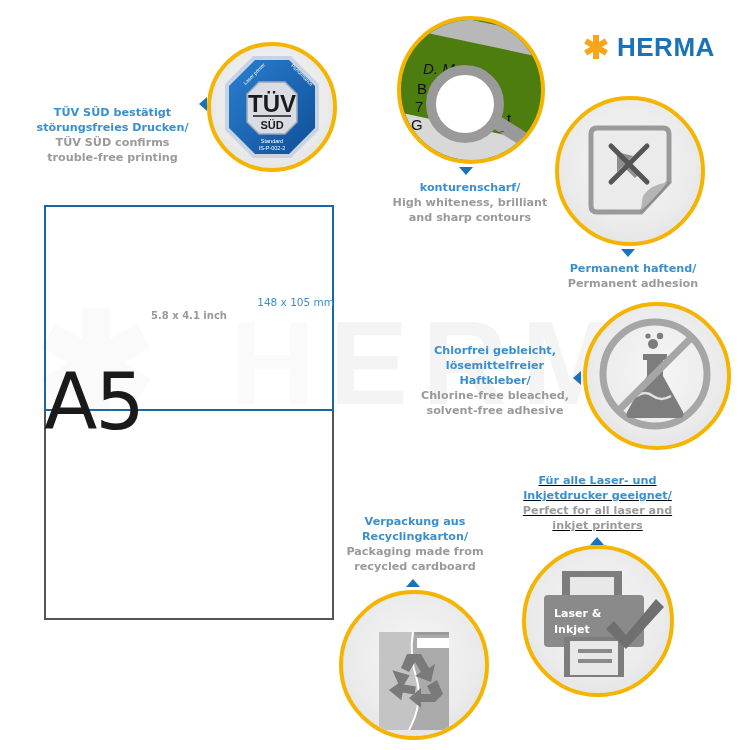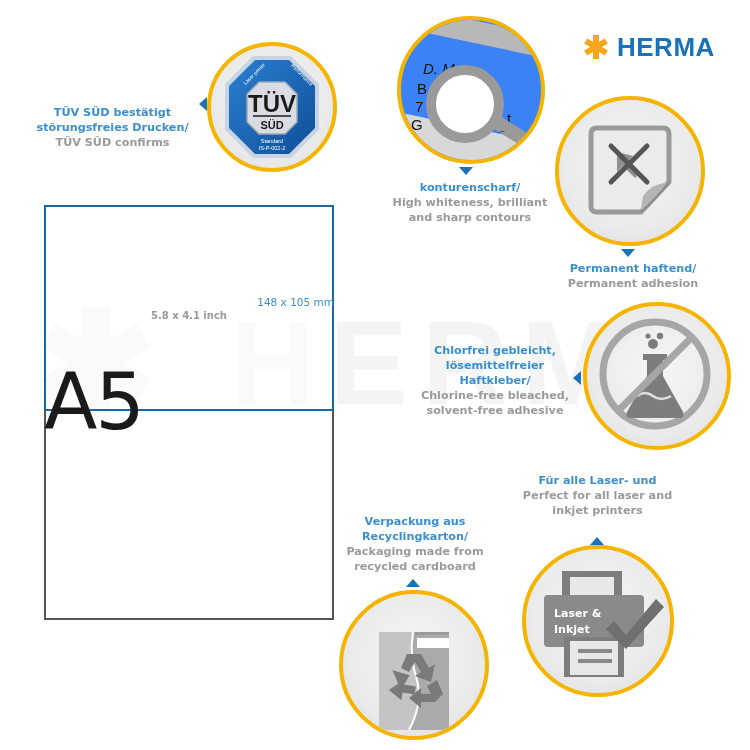--- a/index.html
+++ b/index.html
@@ -54,20 +54,21 @@
       <rect x="-3" y="-12" width="6" height="24" transform="rotate(-60)"></rect>
     </g>
   </svg>
   <span class="logo-text">HERMA</span>
 </div>
 
 <div class="caption" style="left:20px; top:78px; width:185px;margin-top:27px;">
   <div class="de"><span>TÜV SÜD bestätigt</span></div>
   <div class="de"><span>störungsfreies Drucken</span><span class="slash">/</span></div>
   <div class="en"><span>TÜV SÜD confirms</span></div>
+  <div class="en"><span>trouble-free printing</span></div>
 </div>
 <div class="ptr ptr-left" style="left:199px; top:97px;"></div>
 <div class="circle" style="left:207px; top:42px; width:130px; height:130px;">
   <svg width="122" height="122" viewBox="0 0 122 122">
     <defs>
       <linearGradient id="tuvblue" x1="0" y1="0" x2="1" y2="1">
         <stop offset="0" stop-color="#2a7fd0"></stop>
         <stop offset="1" stop-color="#0f4f98"></stop>
       </linearGradient>
     </defs>
@@ -77,21 +78,21 @@
     <text x="61" y="66" text-anchor="middle" font-family="Liberation Sans, sans-serif" font-weight="bold" font-size="24" fill="#1a1a1a">TÜV</text>
     <line x1="42" y1="70" x2="80" y2="70" stroke="#1a1a1a" stroke-width="1.5"></line>
     <text x="61" y="83" text-anchor="middle" font-family="Liberation Sans, sans-serif" font-weight="bold" font-size="11" fill="#1a1a1a">SÜD</text>
     <text x="61" y="97" text-anchor="middle" font-family="Liberation Sans, sans-serif" font-size="5.5" fill="#ffffff">Standard</text>
     <text x="61" y="104" text-anchor="middle" font-family="Liberation Sans, sans-serif" font-size="5.5" fill="#ffffff">IS-P-002-2</text>
     <text x="30" y="36" font-family="Liberation Sans, sans-serif" font-size="5" fill="#ffffff" transform="rotate(-45 36 32)">Laser printer</text>
     <text x="74" y="26" font-family="Liberation Sans, sans-serif" font-size="5" fill="#ffffff" transform="rotate(45 84 30)">Performance</text>
   </svg>
 </div>
 
-<div class="circle" style="left:397px; top:16px; width:148px; height:148px; background:#3b82f6;">
+<div class="circle" style="left:397px; top:16px; width:148px; height:148px; background:#4d7c0f;">
   <svg width="140" height="140" viewBox="0 0 140 140">
     <rect x="-10" y="0" width="170" height="22" fill="#b8b8b8" transform="rotate(12 70 10)"></rect>
     <rect x="-10" y="108" width="170" height="40" fill="#d8d8d8" transform="rotate(12 70 120)"></rect>
     <text x="22" y="54" font-family="Liberation Sans, sans-serif" font-size="15" font-style="italic" fill="#111">D. M</text>
     <text x="16" y="74" font-family="Liberation Sans, sans-serif" font-size="15" fill="#111">B</text>
     <text x="14" y="92" font-family="Liberation Sans, sans-serif" font-size="15" fill="#111">7</text>
     <text x="10" y="110" font-family="Liberation Sans, sans-serif" font-size="15" fill="#111">G</text>
     <text x="106" y="104" font-family="Liberation Sans, sans-serif" font-size="15" fill="#111">t</text>
     <line x1="92" y1="100" x2="140" y2="130" stroke="#9a9a9a" stroke-width="14" stroke-linecap="round"></line>
     <circle cx="64" cy="84" r="34" fill="#ffffff" stroke="#9a9a9a" stroke-width="10"></circle>
@@ -134,22 +135,23 @@
     <circle cx="68" cy="68" r="52" fill="none" stroke="#a6a6a6" stroke-width="7"></circle>
     <circle cx="66" cy="38" r="5" fill="#7d7d7d"></circle>
     <circle cx="73" cy="30" r="3.2" fill="#7d7d7d"></circle>
     <circle cx="61" cy="30" r="2.6" fill="#7d7d7d"></circle>
     <path d="M56,48 H80 V54 H76 V70 L96,106 Q98,112 92,112 H44 Q38,112 40,106 L60,70 V54 H56 Z" fill="#7d7d7d"></path>
     <path d="M50,90 Q58,84 66,90 T84,90" fill="none" stroke="#e0e0e0" stroke-width="2.5"></path>
     <line x1="30" y1="106" x2="106" y2="30" stroke="#a6a6a6" stroke-width="7"></line>
   </svg>
 </div>
 
-<div class="caption" style="left:505px; top:473px; width:185px;">
+<div class="caption" style="left:505px; top:473px; width:185px;text-decoration:underline;">
   <div class="de"><span>Für alle Laser- und</span></div>
+  <div class="de"><span>Inkjetdrucker geeignet</span><span class="slash">/</span></div>
   <div class="en"><span>Perfect for all laser and</span></div>
   <div class="en"><span>inkjet printers</span></div>
 </div>
 <div class="ptr ptr-up" style="left:590px; top:537px;"></div>
 <div class="circle" style="left:522px; top:545px; width:152px; height:152px;">
   <svg width="144" height="144" viewBox="0 0 144 144">
     <rect x="36" y="22" width="60" height="26" fill="#7d7d7d"></rect>
     <rect x="44" y="28" width="44" height="20" fill="#e8e8e8"></rect>
     <rect x="18" y="46" width="100" height="52" rx="4" fill="#8a8a8a"></rect>
     <rect x="38" y="88" width="60" height="40" fill="#7d7d7d"></rect>

